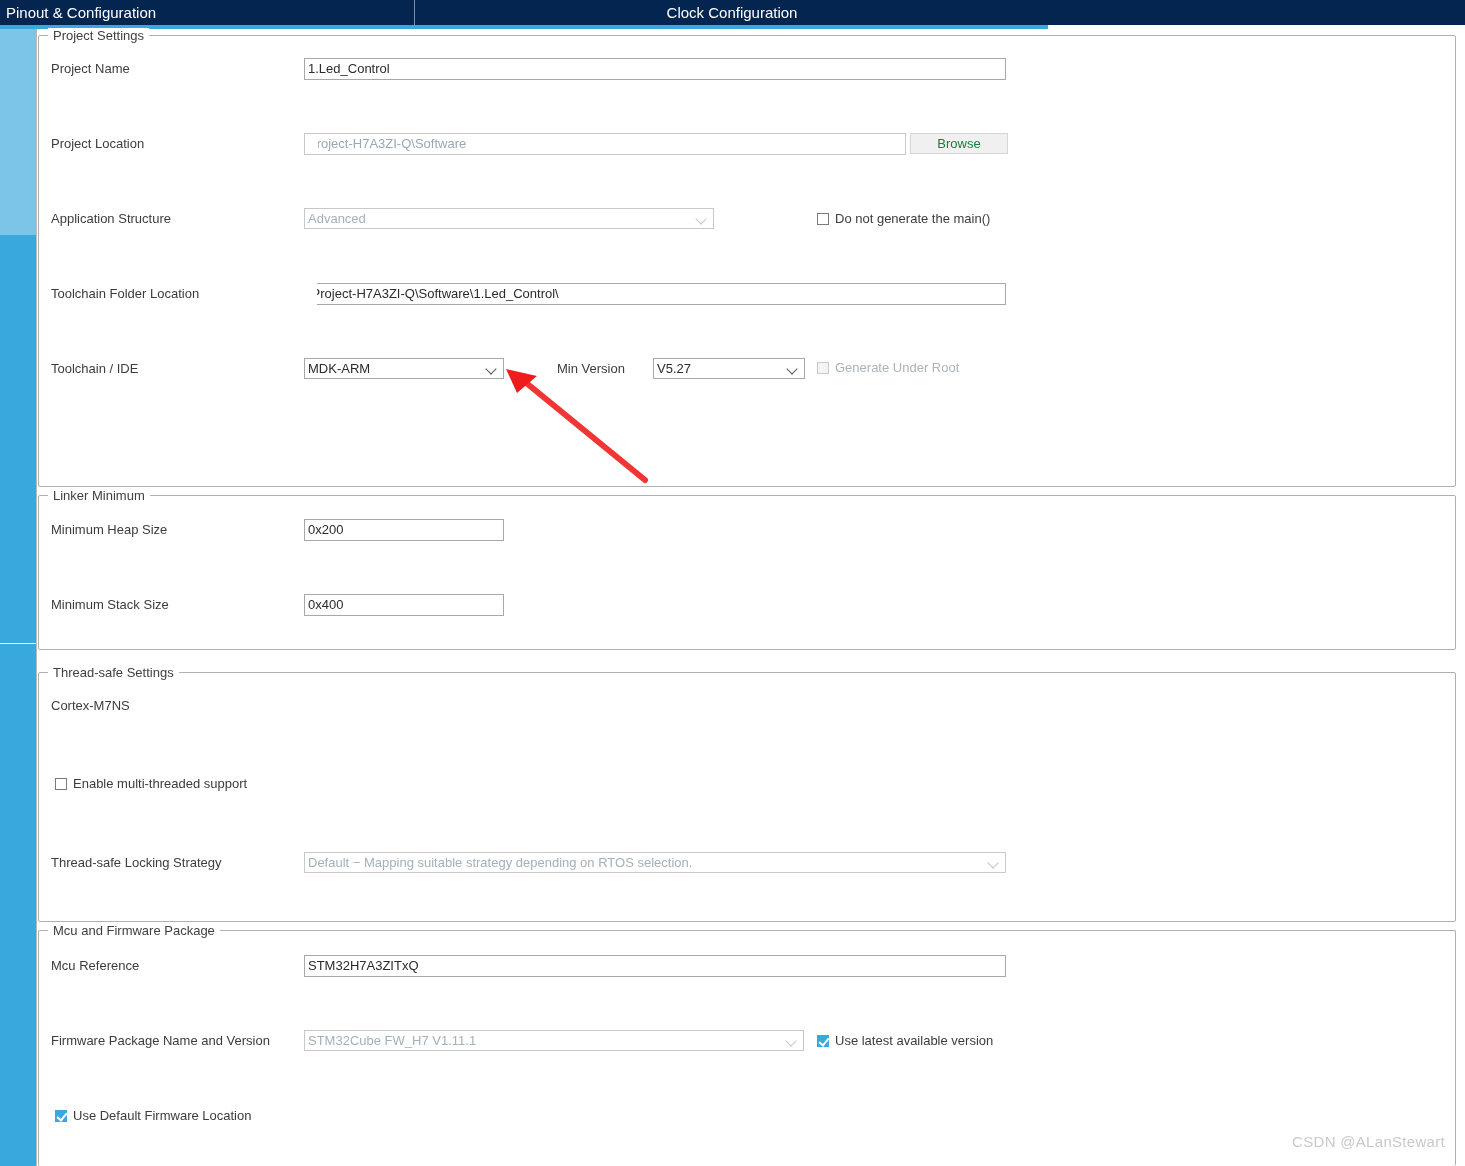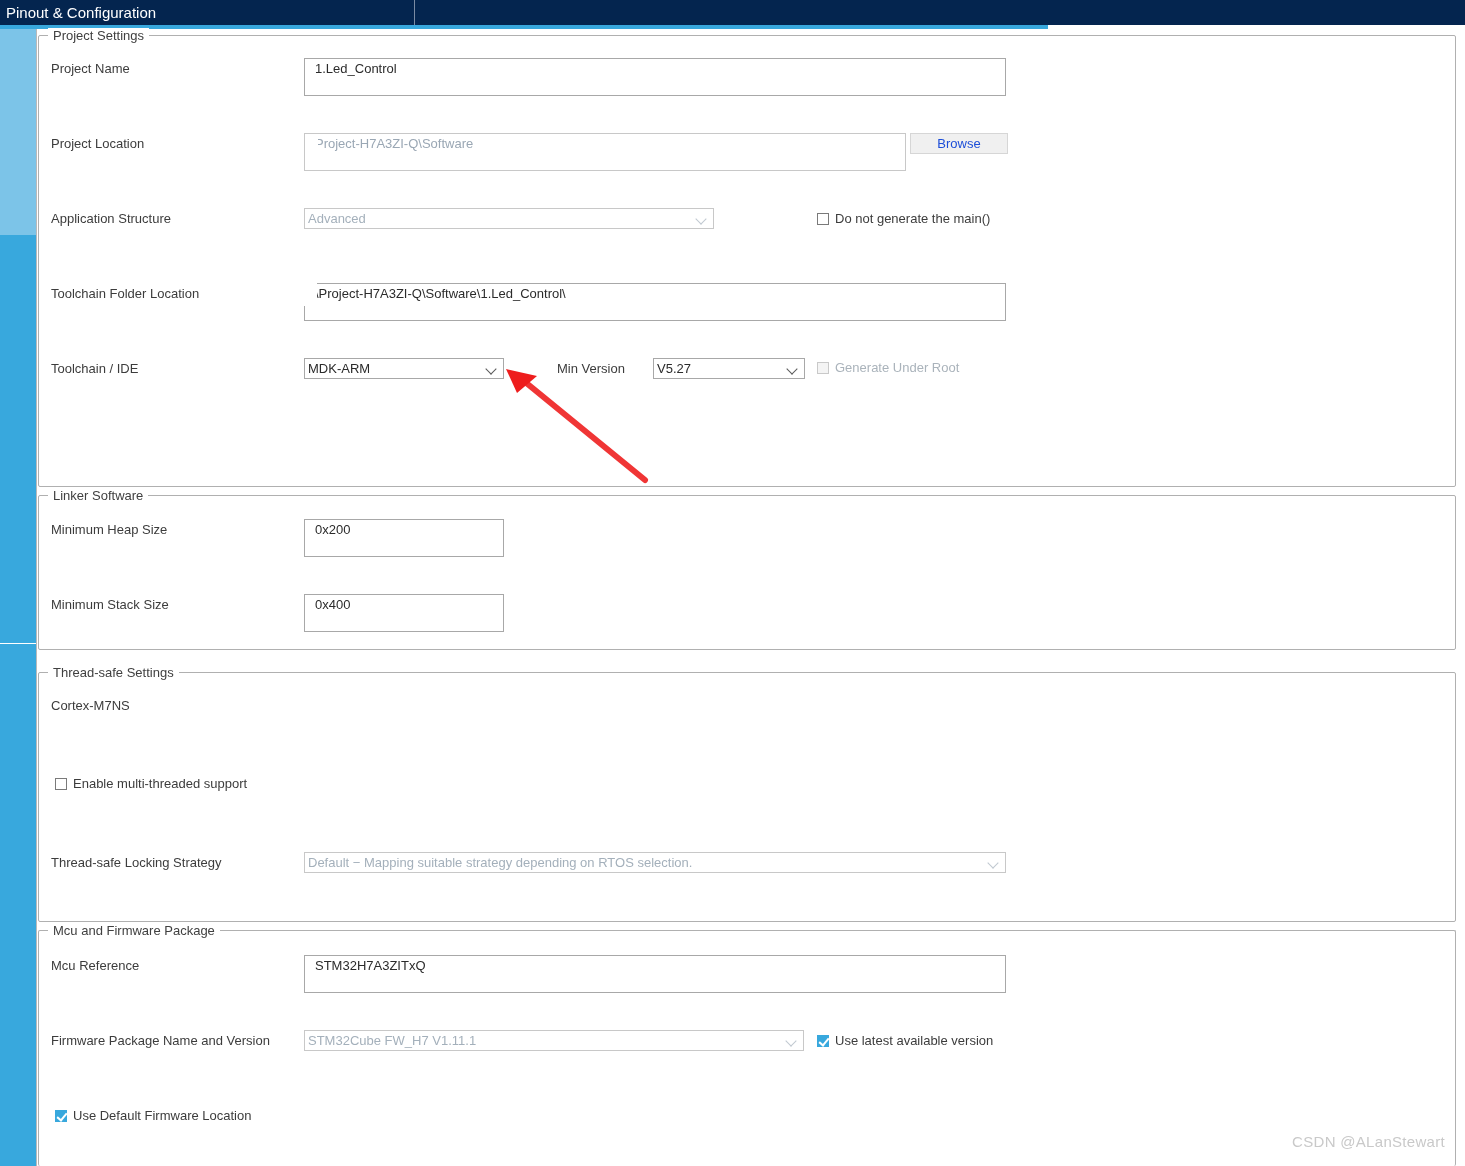--- a/index.html
+++ b/index.html
@@ -117,23 +117,23 @@
     color: #3c3c3c;
     white-space: nowrap;
     line-height: 16px;
   }
 
   .textbox {
     position: absolute;
     box-sizing: border-box;
     border: 1px solid #a8a8a8;
     background: #ffffff;
-    height: 38px;
+    height: 22px;
     line-height: 19px;
-    padding: 0 10px;
+    padding: 0 3px;
     font-size: 13px;
     color: #2b2b2b;
     overflow: hidden;
     white-space: nowrap;
   }
   .textbox.disabled {
     border: 1px solid #c8c8c8;
     color: #9aa7b4;
     background: #ffffff;
   }
@@ -177,21 +177,21 @@
   
   .btn {
     position: absolute;
     box-sizing: border-box;
     height: 21px;
     line-height: 19px;
     text-align: center;
     font-size: 13px;
     background: #f0f0f0;
     border: 1px solid #d6d6d6;
-    color: #1d4ed8;
+    color: #15803d;
   }
 
   
   .cb {
     position: absolute;
     display: flex;
     align-items: center;
     font-size: 13px;
     white-space: nowrap;
     line-height: 16px;
@@ -246,20 +246,21 @@
     color: #c9c9c9;
     white-space: nowrap;
     letter-spacing: 0.3px;
   }
 </style>
 </head>
 <body>
 
 <div id="tabbar">
   <div class="tab" id="tab-pinout">Pinout &amp; Configuration</div>
+  <div class="tab" id="tab-clock">Clock Configuration</div>
 </div>
 <div id="tabbar-underline"></div>
 
 <div id="sidebar">
   <div class="strip" id="strip-top"></div>
   <div class="strip" id="strip-mid"></div>
   <div class="strip" id="strip-bottom"></div>
   <div class="strip" id="strip-divider"></div>
 </div>
 <div id="sidebar-rule"></div>
@@ -301,21 +302,21 @@
   <span>V5.27</span>
   <span class="arrow"></span>
 </div>
 
 <div class="cb disabled" style="left:817px; top:360px;">
   <span class="box"></span>
   <span class="lbl">Generate Under Root</span>
 </div>
 
 <div class="group" id="group-linker">
-  <span class="group-title">Linker Software</span>
+  <span class="group-title">Linker Minimum</span>
 </div>
 
 <div class="row-label" style="left:51px; top:522px;">Minimum Heap Size</div>
 <div class="textbox" style="left:304px; top:519px; width:200px;">0x200</div>
 
 <div class="row-label" style="left:51px; top:597px;">Minimum Stack Size</div>
 <div class="textbox" style="left:304px; top:594px; width:200px;">0x400</div>
 
 <div class="group" id="group-thread">
   <span class="group-title">Thread-safe Settings</span>

